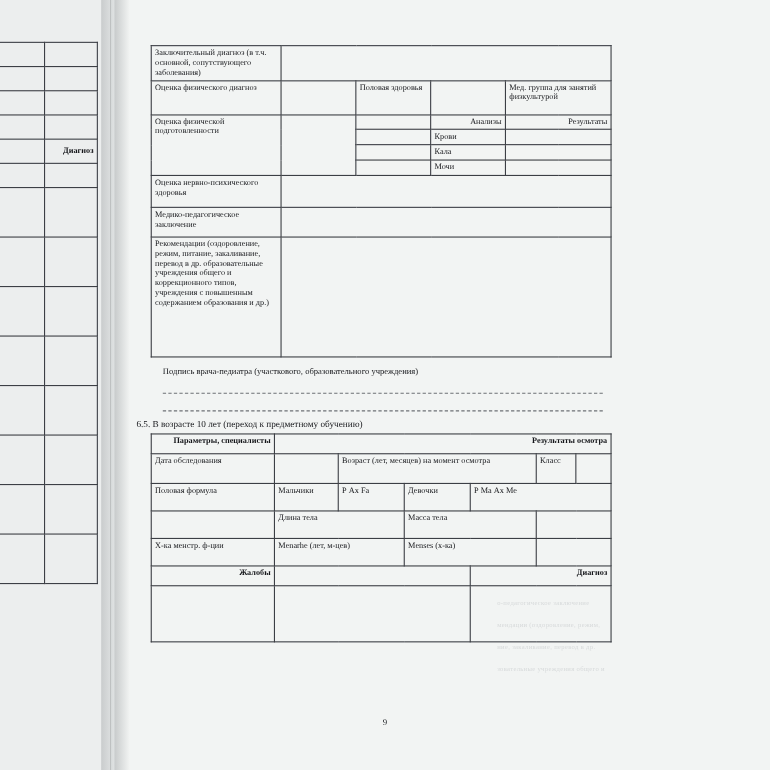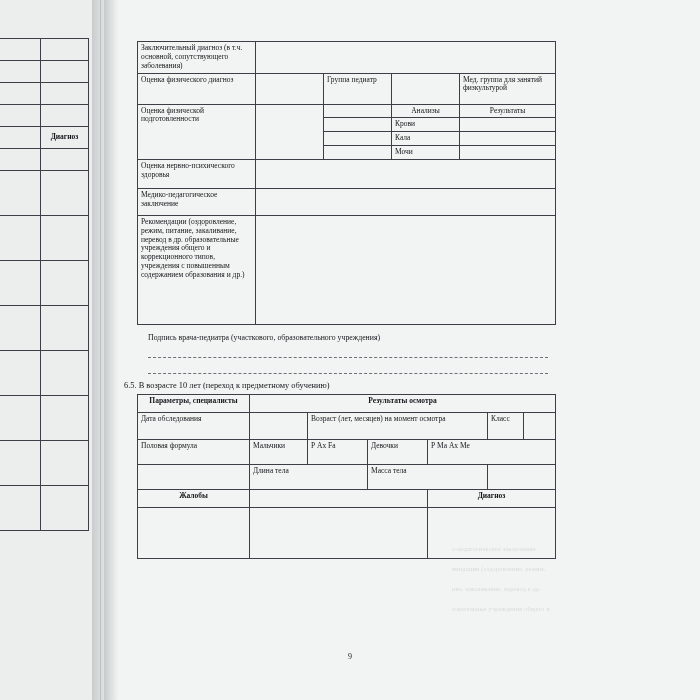--- a/index.html
+++ b/index.html
@@ -60,21 +60,21 @@
     font-size: 7.5px;
     line-height: 1.18;
     color: #15161a;
   }
   table.doc td {
     border: 1px solid #3c3f45;
     vertical-align: top;
     padding: 2px 3px;
   }
   td.blank { padding: 0; }
-  .ctr { text-align: center; margin-top: 24px; }
+  .ctr { text-align: right; margin-top: 24px; }
   .bold { font-weight: bold; }
 
   
   #tbl-upper {
     position: absolute;
     left: 137px;
     top: 41px;
     width: 418px;
   }
   
@@ -224,21 +224,21 @@
     <tbody>
       <tr>
         <td rowspan="2">Заключительный диагноз (в т.ч. основной, сопутствующего заболевания)</td>
         <td class="blank" colspan="5" rowspan="2"></td>
       </tr>
       <tr></tr>
 
       <tr>
         <td style="height:26px">Оценка физического диагноз</td>
         <td class="blank"></td>
-        <td>Группа педиатр</td>
+        <td>Половая здоровья</td>
         <td class="blank"></td>
         <td colspan="2">Мед. группа для занятий физкультурой</td>
       </tr>
 
       <tr>
         <td rowspan="4">Оценка физической подготовленности</td>
         <td class="blank" rowspan="4"></td>
         <td class="blank"></td>
         <td class="ctr">Анализы</td>
         <td class="ctr" colspan="2">Результаты</td>
@@ -312,20 +312,26 @@
         <td colspan="3">Р Ма Ах Ме</td>
       </tr>
 
       <tr>
         <td class="blank" style="height:20px"></td>
         <td colspan="2">Длина тела</td>
         <td colspan="2">Масса тела</td>
         <td class="blank" colspan="2"></td>
       </tr>
 
+      <tr>
+        <td style="height:20px">Х-ка менстр. ф-ции</td>
+        <td colspan="2">Menarhe (лет, м-цев)</td>
+        <td colspan="2">Menses (х-ка)</td>
+        <td class="blank" colspan="2"></td>
+      </tr>
 
       <tr>
         <td class="ctr bold" style="height:13px">Жалобы</td>
         <td class="blank" colspan="3"></td>
         <td class="ctr bold" colspan="3">Диагноз</td>
       </tr>
 
       <tr>
         <td class="blank" style="height:46px"></td>
         <td class="blank" colspan="3"></td>

